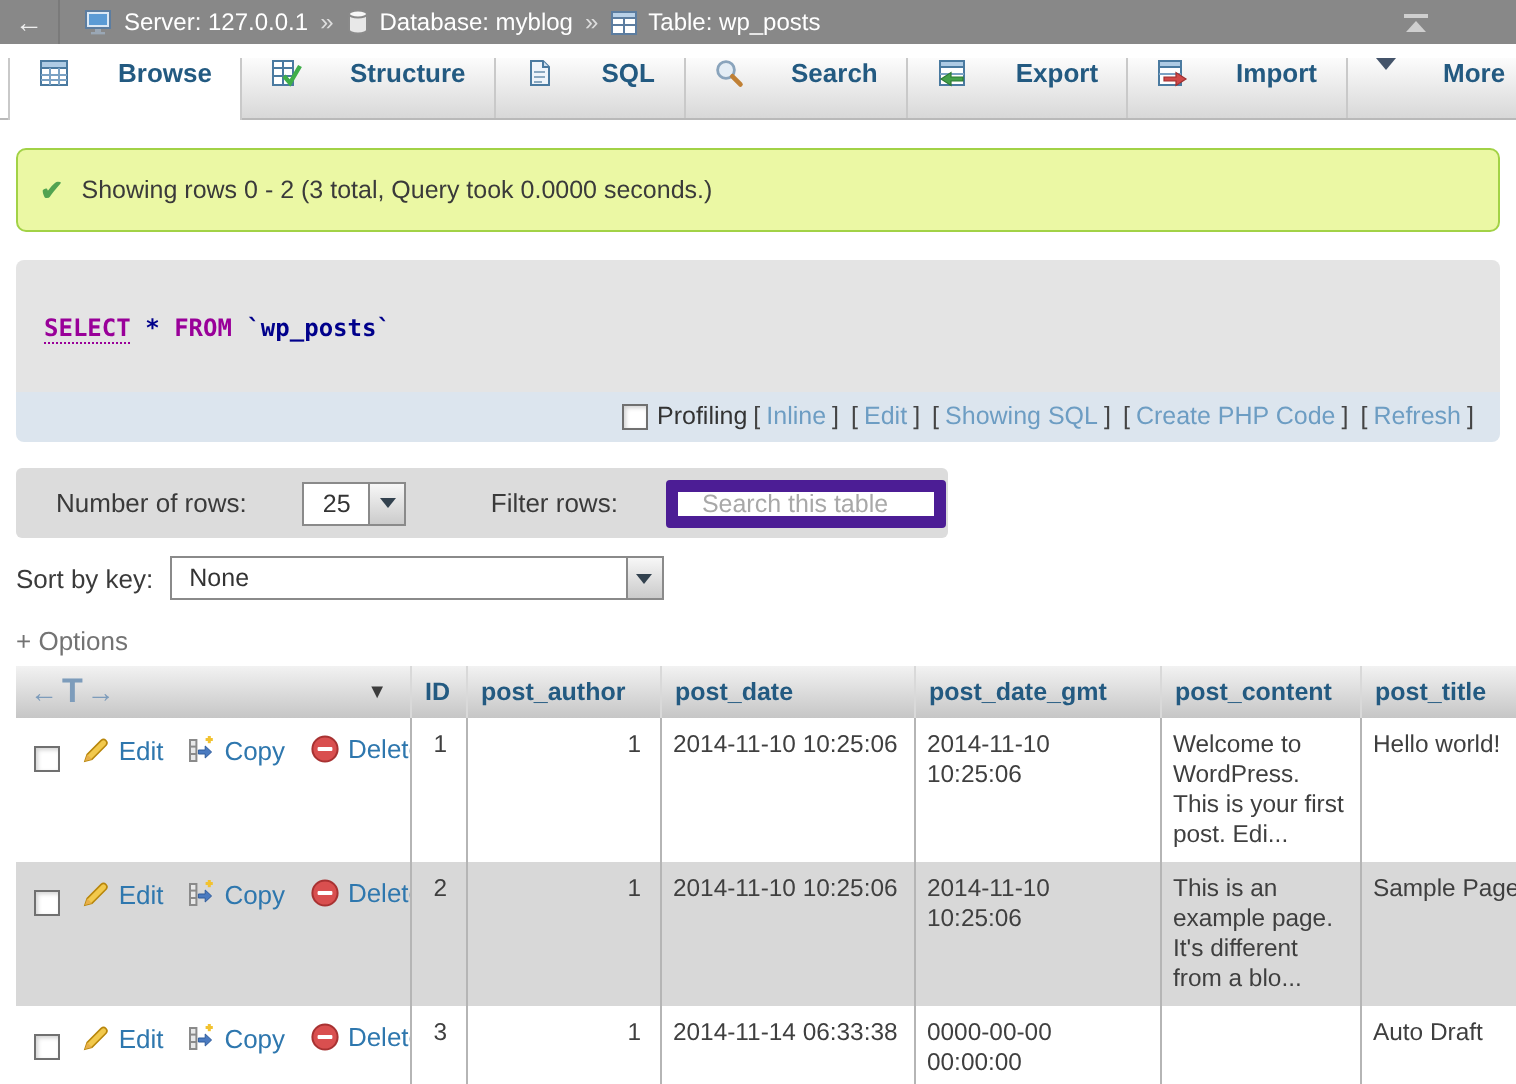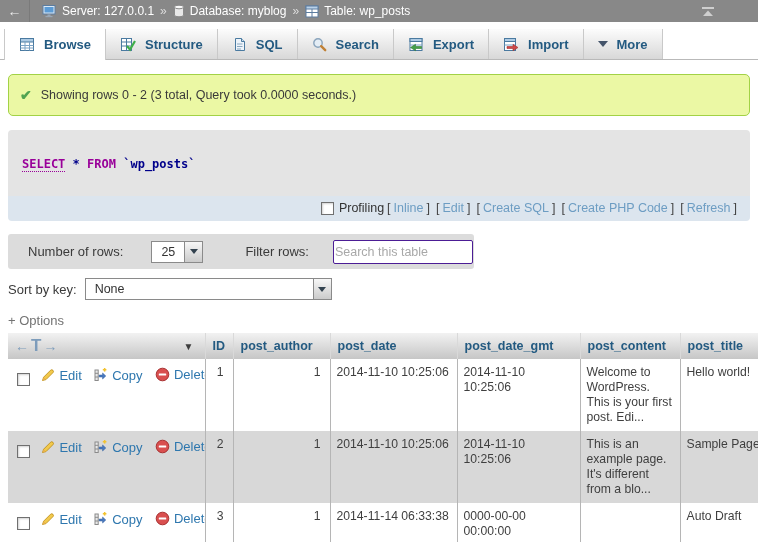--- a/index.html
+++ b/index.html
@@ -11,21 +11,21 @@
   .backseg { width:30px; height:22px; display:flex; align-items:center; justify-content:center;
     border-right:1px solid #7a7a7a; color:#eee; font-size:14px; cursor:pointer; }
   .crumbs { display:flex; align-items:center; gap:6px; margin-left:12px; }
   .crumb { display:flex; align-items:center; gap:5px; cursor:pointer; }
   .crumb-sep { color:#ddd; }
   .collapse { margin-left:auto; margin-right:42px; cursor:pointer; display:flex; }
 
   
   .tabbar { margin-top:6px; display:flex; align-items:flex-end; border-bottom:1px solid #b9b9b9;
     height:32px; padding-left:4px; }
-  .tab { display:inline-flex; align-items:center; gap:9px; padding:0 14px; height:30px;
+  .tab { display:inline-flex; align-items:flex-start; gap:24px; padding:0 14px; height:30px;
     background:linear-gradient(#fcfcfc,#d8d8d8); border-right:1px solid #c9c9c9;
     color:#235a81; font-weight:bold; font-size:13px; cursor:pointer; white-space:nowrap; }
   .tab.active { background:#fff; height:31px; margin-bottom:-1px; border-left:1px solid #c9c9c9; }
   .tri-down { width:0; height:0; border-left:5px solid transparent; border-right:5px solid transparent;
     border-top:6px solid #44546a; display:inline-block; }
 
   
   .message { margin:14px 8px 0; background:#ebf8a4; border:1px solid #a2d246; border-radius:5px;
     padding:12px 11px; display:flex; align-items:center; gap:9px; color:#3a3a3a; font-size:12.5px; }
   .check { color:#51a351; font-weight:bold; font-size:14px; }
@@ -48,22 +48,22 @@
   .rowsbar { margin:13px 0 0 8px; width:466px; height:35px; background:#dcdcdc; border-radius:3px;
     display:flex; align-items:center; padding-left:20px; font-size:13px; color:#3a3a3a;gap:16px; }
   .sel { display:inline-flex; border:1px solid #8a8a8a; background:#fff; height:22px; cursor:pointer; }
   .sel-val { padding:0 9px; display:flex; align-items:center; font-size:12.5px; color:#333; flex:1; }
   .sel-btn { width:18px; border-left:1px solid #8a8a8a; background:linear-gradient(#f7f7f7,#cbcbcb);
     display:flex; align-items:center; justify-content:center; }
   .sel-arr { width:0; height:0; border-left:4px solid transparent; border-right:4px solid transparent;
     border-top:5px solid #33424f; }
   .sel-rows { width:52px; margin-left:12px; }
   .filter-lab { margin-left:26px; }
-  .filter-input { margin-left:8px; width:140px; height:24px; border:1px solid #4c1d95; border-radius:2px;
-    padding:0 1px; font-size:12.5px; color:#444; font-family:"Liberation Sans", sans-serif; }
+  .filter-input { margin-left:8px; width:140px; height:24px; border:6px solid #4c1d95; border-radius:2px;
+    padding:0 12px; font-size:12.5px; color:#444; font-family:"Liberation Sans", sans-serif; }
   .filter-input::placeholder { color:#a8a8a8; }
   .sortrow { margin:9px 0 0 8px; display:flex; align-items:center; font-size:13px; color:#3a3a3a; }
   .sel-sort { width:247px; margin-left:8px; }
   .options { display:inline-block; margin:13px 0 5px 8px; color:#737373; font-size:13px;
     text-decoration:none; cursor:pointer; }
 
   
   table.grid { margin-left:8px; border-collapse:collapse; table-layout:fixed; width:795px; }
   .grid thead tr { height:25px; background:linear-gradient(#f2f2f2,#c6c6c6); }
   .grid th { font-size:12.5px; font-weight:bold; color:#235a81; text-align:left; padding:3px 7px;
@@ -229,21 +229,21 @@
   <div class="sql-footer">
     <input type="checkbox" class="cb" style="">
     <span>Profiling</span>
     <span class="br">[</span>
     <a class="flink">Inline</a>
     <span class="br">]</span>
     <span class="br">[</span>
     <a class="flink">Edit</a>
     <span class="br">]</span>
     <span class="br">[</span>
-    <a class="flink">Create SQL</a>
+    <a class="flink">Showing SQL</a>
     <span class="br">]</span>
     <span class="br">[</span>
     <a class="flink">Create PHP Code</a>
     <span class="br">]</span>
     <span class="br">[</span>
     <a class="flink">Refresh</a>
     <span class="br">]</span>
   </div>
 </div>
 

